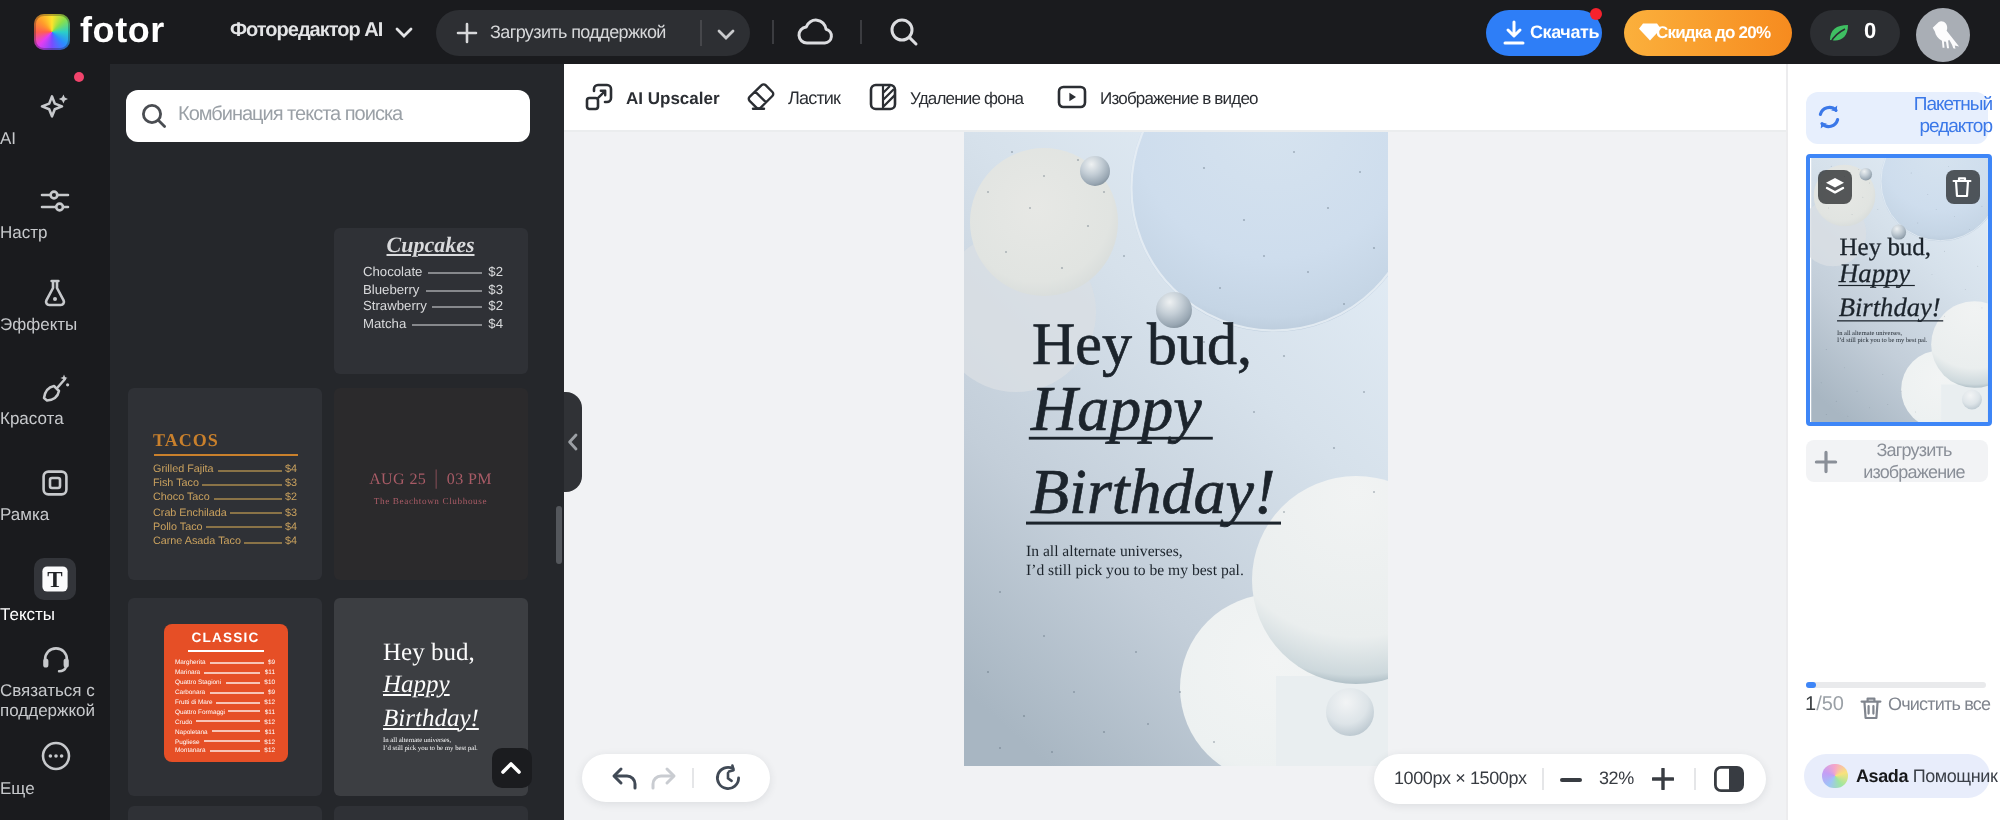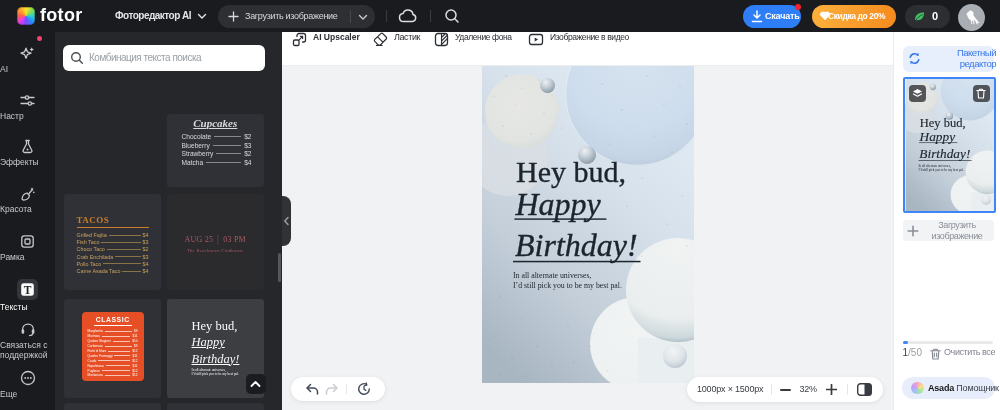--- a/index.html
+++ b/index.html
@@ -9,21 +9,21 @@
 #logo{position:absolute;left:17px;top:7px;width:18px;height:18px;border-radius:5px;background:conic-gradient(from -90deg,#ff5f4e,#ff9d2b,#ffe32b,#8ae04a,#2bd0c8,#2b8bff,#7a4bff,#e53df0,#ff5f4e);box-shadow:inset 0 0 0 1px rgba(25,26,28,.3)}
 #logotext{position:absolute;left:40px;top:5px;font-size:18px;font-weight:700;color:#fff;letter-spacing:.3px}
 .sep{position:absolute;top:10px;width:1px;height:12px;background:#3b3c40}
 #sidebar{position:absolute;left:0;top:32px;width:55px;height:378px;background:#1a1b1e}
 .sb{position:absolute;left:0;width:55px;text-align:left;color:#c7c9cc;font-size:8.5px;line-height:9.5px}
 .sb svg{display:block;margin:0 auto 3px}
 #lpanel{position:absolute;left:55px;top:32px;width:227px;height:378px;background:#25272b}
 .card{position:absolute;background:#2f3136;border-radius:3px;overflow:hidden}
 #canvas{position:absolute;left:282px;top:32px;width:611px;height:378px;background:#f1f2f4}
 #ctoolbar{position:absolute;left:0;top:0;width:611px;height:34px;background:#fff;border-bottom:1px solid #ebedee}
-.ct{position:absolute;top:0;height:33px;display:flex;align-items:flex-start;font-size:9px;letter-spacing:-.4px;color:#2b2e33;white-space:nowrap}
+.ct{position:absolute;top:0;height:33px;display:flex;align-items:center;font-size:9px;letter-spacing:-.4px;color:#2b2e33;white-space:nowrap}
 .ct svg{margin-right:6px}
 .pill{position:absolute;background:#fff;border-radius:13px;box-shadow:0 1px 4px rgba(40,50,60,.10)}
 #rpanel{position:absolute;left:893px;top:32px;width:107px;height:378px;background:#fff;border-left:1px solid #ececee}
 .serif{font-family:"Liberation Serif",serif}
 </style></head>
 <body>
 <div id="page">
 
 <svg width="0" height="0" style="position:absolute">
 <defs>
@@ -477,21 +477,21 @@
   <div id="logo"></div>
   <div id="logotext">fotor</div>
   <div class="abs" style="left:115px;top:0;height:32px;line-height:32px;font-size:10px;letter-spacing:-.5px;color:#e3e4e6;font-weight:600">Фоторедактор AI</div>
   <svg class="abs" style="left:197px;top:13px" width="10" height="7" viewBox="0 0 10 7">
         <path d="M1.5 1.5 L5 5 L8.5 1.5" stroke="#e3e4e6" stroke-width="1.4" fill="none" stroke-linecap="round"></path>
       </svg>
   <div class="abs" style="left:218px;top:5px;width:157px;height:23px;border-radius:12px;background:#2d2f33"></div>
   <svg class="abs" style="left:228px;top:11px" width="11" height="11" viewBox="0 0 11 11">
         <path d="M5.5 1 V10 M1 5.5 H10" stroke="#d7d8da" stroke-width="1.3" stroke-linecap="round"></path>
       </svg>
-  <div class="abs" style="left:245px;top:5px;height:23px;line-height:23px;font-size:9px;letter-spacing:-.3px;color:#d7d8da">Загрузить изображение</div>
+  <div class="abs" style="left:245px;top:5px;height:23px;line-height:23px;font-size:9px;letter-spacing:-.3px;color:#d7d8da">Загрузить поддержкой</div>
   <div class="abs" style="left:350px;top:10px;width:1px;height:13px;background:#46474b"></div>
   <svg class="abs" style="left:358px;top:14px" width="10" height="7" viewBox="0 0 10 7">
         <path d="M1.5 1.5 L5 5 L8.5 1.5" stroke="#c9cacc" stroke-width="1.4" fill="none" stroke-linecap="round"></path>
       </svg>
   <div class="sep" style="left:386px"></div>
   <svg class="abs" style="left:398px;top:8px" width="20" height="16" viewBox="0 0 20 16">
         <path d="M5.5 13.5 a4 4 0 0 1 -.4 -7.98 A5.1 5.1 0 0 1 15 6.6 a3.5 3.5 0 0 1 -.6 6.9 Z" fill="none" stroke="#dcdde0" stroke-width="1.5" stroke-linejoin="round"></path>
       </svg>
   <div class="sep" style="left:430px"></div>
   <svg class="abs" style="left:444px;top:8px" width="16" height="16" viewBox="0 0 16 16">

